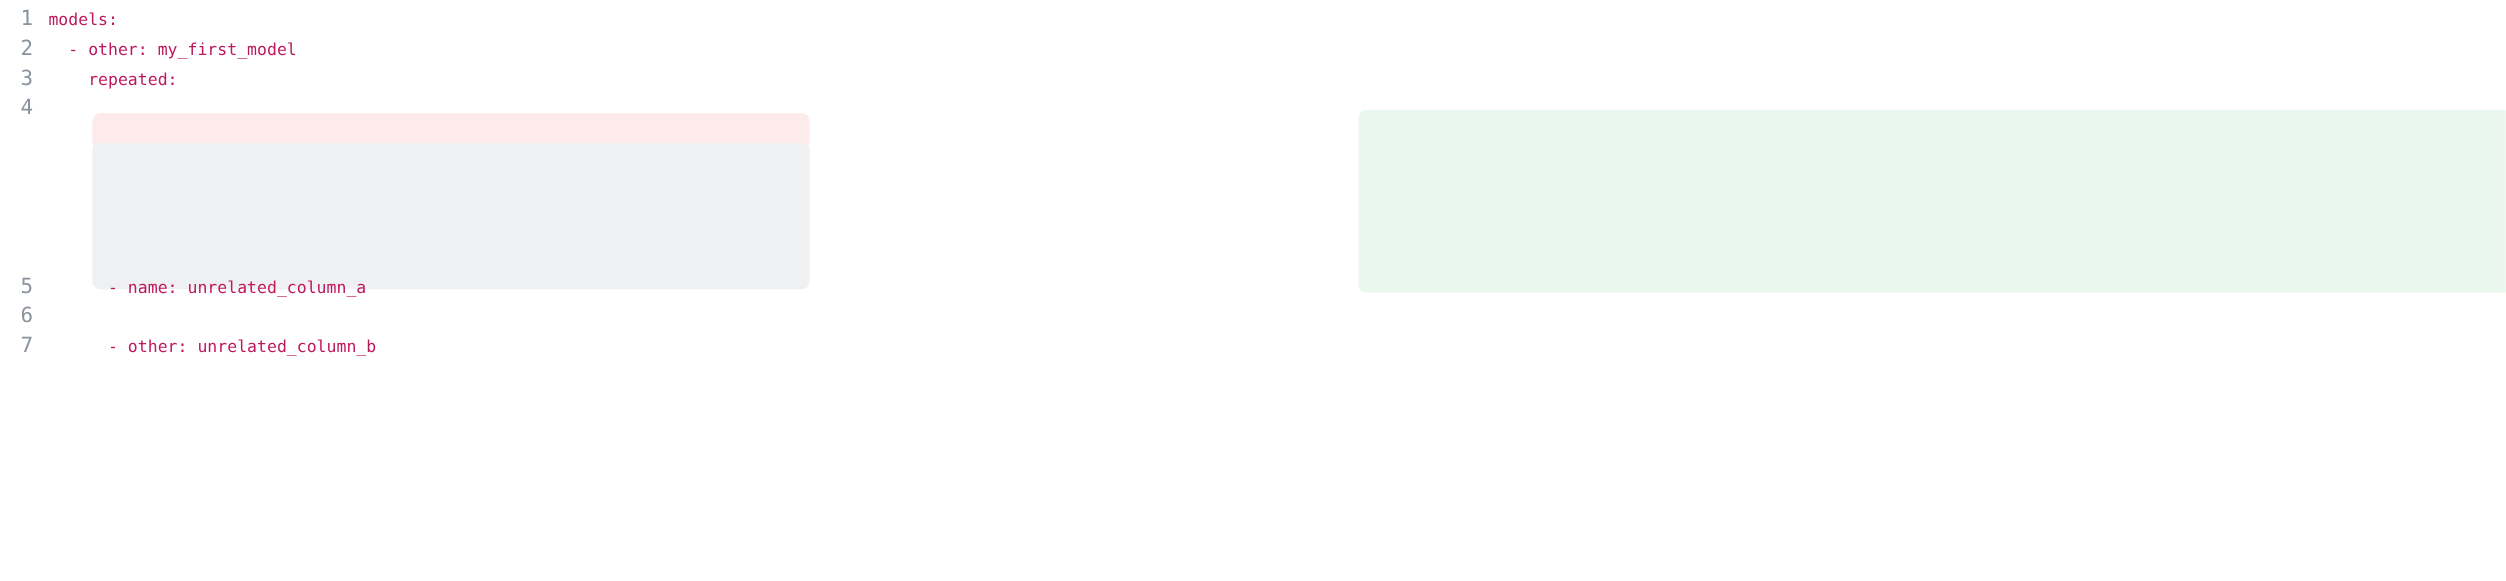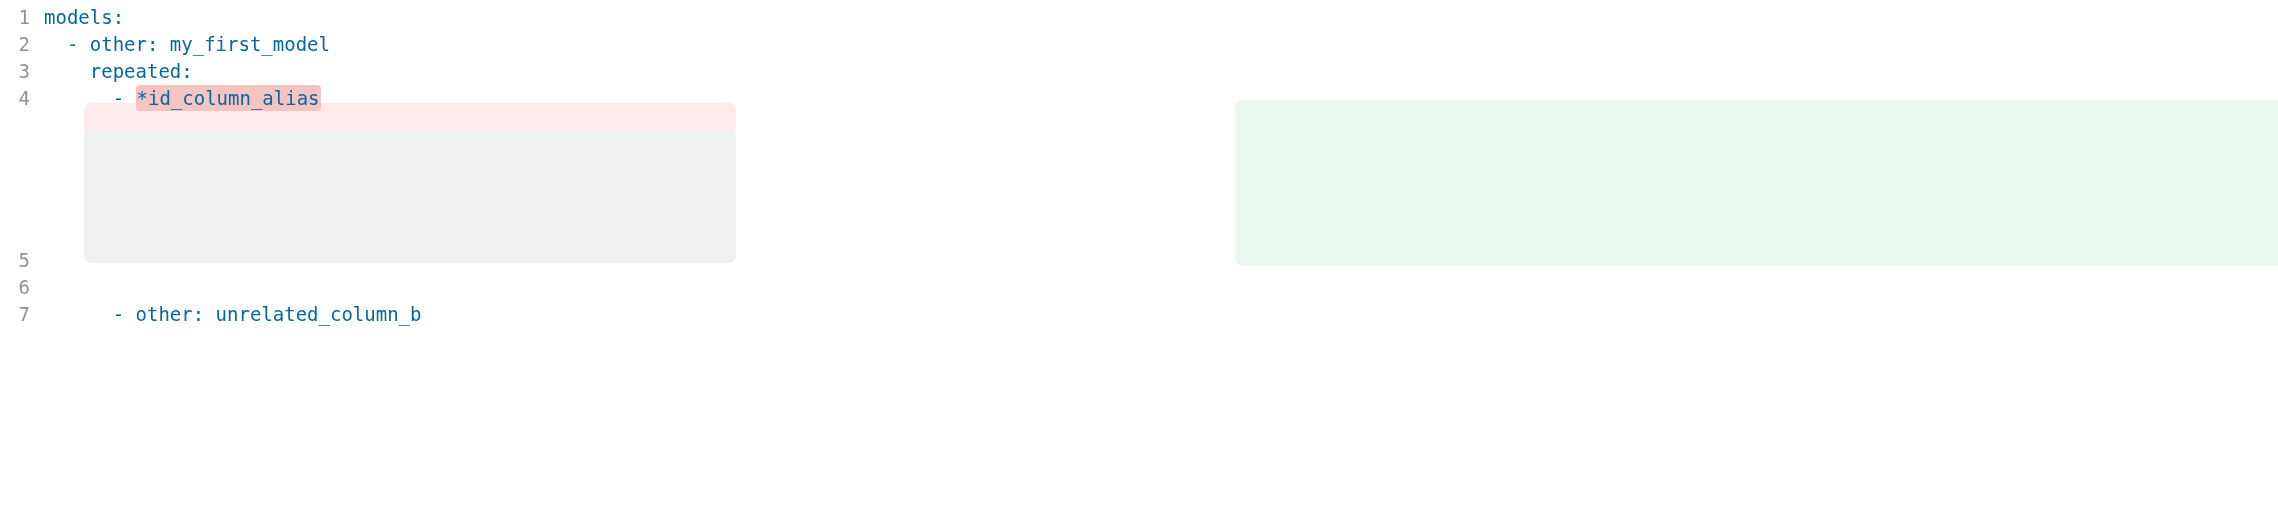--- a/index.html
+++ b/index.html
@@ -72,22 +72,22 @@
     box-sizing: border-box;
     color: #8b949e;
     font-size: 19px;
     font-family: "DejaVu Sans Mono", "Liberation Mono", monospace;
     user-select: none;
   }
   .pane-right .code-lines {
     padding-left: 1152px;
   }
   .code {
-    font-size: 19px;
-    color: #0369a1;
+    font-size: 15px;
+    color: #be185d;
     white-space: pre;
     letter-spacing: 0px;
   }
   .hl-removed-word {
     background: #f6c3c3;
     border-radius: 4px;
     padding: 2px 1px;
   }
 </style>
 </head>
@@ -97,27 +97,27 @@
 
   <div class="pane pane-left">
     <div class="bg-layer">
       <div class="block block-removed-band" style="left:84px; top:103px; width:652px; height:33px;"></div>
       <div class="block block-spacer" style="left:84px; top:130px; width:652px; height:133px;"></div>
     </div>
     <div class="code-lines">
         <div class="line"><span class="ln">1</span><span class="code">models:</span></div>
         <div class="line"><span class="ln">2</span><span class="code">  - other: my_first_model</span></div>
         <div class="line"><span class="ln">3</span><span class="code">    repeated:</span></div>
-        <div class="line"><span class="ln">4</span><span class="code"><span>      - </span><span class="hl-removed-word">*id_column_alias</span><span></span></span></div>
+        <div class="line"><span class="ln">4</span></div>
         <div class="line"><span class="ln"></span><span class="code"></span></div>
         <div class="line"><span class="ln"></span><span class="code"></span></div>
         <div class="line"><span class="ln"></span><span class="code"></span></div>
         <div class="line"><span class="ln"></span><span class="code"></span></div>
         <div class="line"><span class="ln"></span><span class="code"></span></div>
-        <div class="line"><span class="ln">5</span></div>
+        <div class="line"><span class="ln">5</span><span class="code">      - name: unrelated_column_a</span></div>
         <div class="line"><span class="ln">6</span></div>
         <div class="line"><span class="ln">7</span><span class="code">      - other: unrelated_column_b</span></div>
       </div>
   </div>
 
   <div class="pane pane-right">
     <div class="bg-layer">
       <div class="block block-added-band" style="left:96px; top:100px; width:1050px; height:166px;"></div>
     </div>
     <div class="code-lines">

